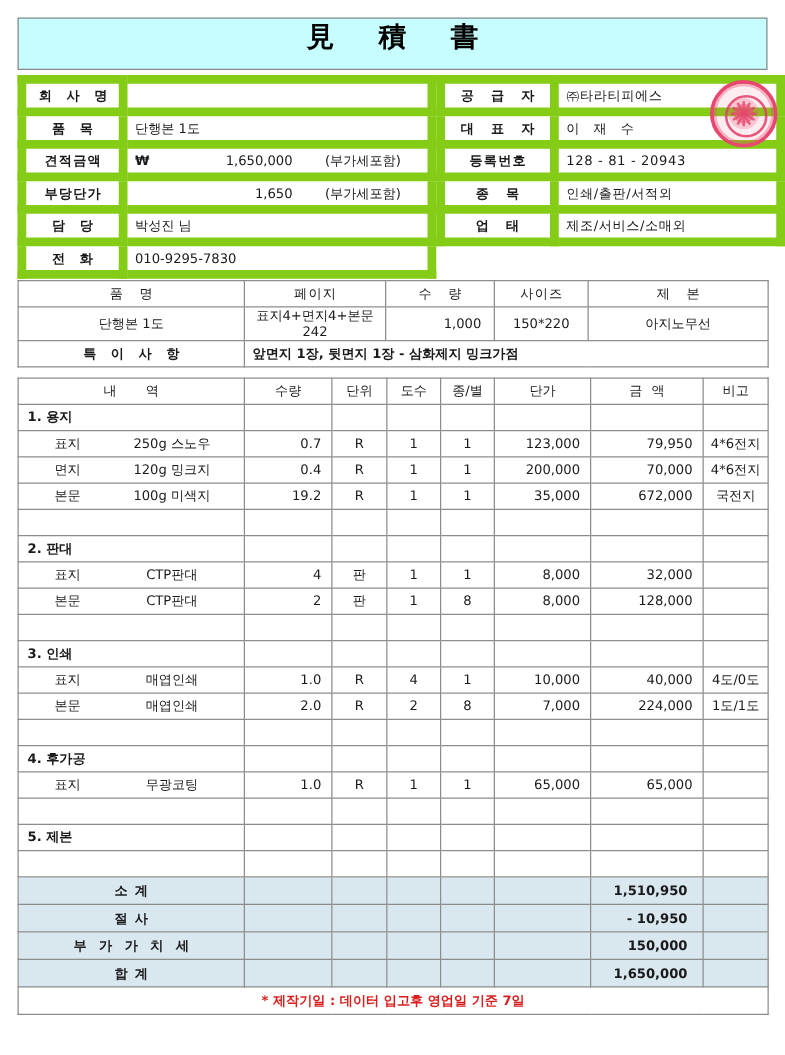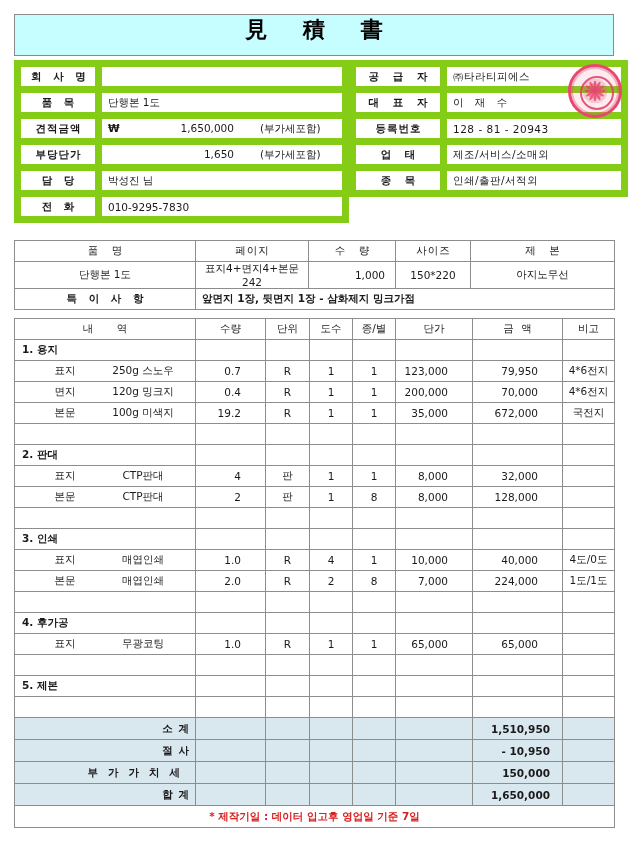--- a/index.html
+++ b/index.html
@@ -175,21 +175,21 @@
     width: 600px;
   }
   table.grid td, table.grid th {
     border: 1px solid #8d8d8d;
     font-size: 10.5px;
     height: 20px;
     padding: 0 5px;
     vertical-align: middle;
     font-weight: normal;
   }
-  .spec-table { margin-top: 17px; }
+  .spec-table { margin-top: 1px; }
   .spec-table th {
     font-weight: bold;
     text-align: center;
     letter-spacing: 5px;
     text-indent: 5px;
   }
   .spec-table th.tight { letter-spacing: 1px; text-indent: 1px; }
   .spec-table td { text-align: center; }
   .spec-table td.num { text-align: right; padding-right: 10px; }
   .spec-table .special-label {
@@ -206,42 +206,42 @@
 
   
   .detail-table { margin-top: 8px; }
   .detail-table th {
     font-weight: bold;
     text-align: center;
   }
   .detail-table th.wide { letter-spacing: 10px; text-indent: 10px; }
   .detail-table th.med { letter-spacing: 2px; text-indent: 2px; }
   .detail-table td { text-align: center; }
-  .detail-table td.num { text-align: right; padding-right: 24px; }
+  .detail-table td.num { text-align: right; padding-right: 8px; }
   .detail-table td.group {
     text-align: left;
     font-weight: bold;
     padding-left: 7px;
   }
   .detail-table tr.blank td { height: 20px; }
   .detail-table td.item-name {
     text-align: left;
-    padding-left: 11px;
+    padding-left: 0;
   }
   .item-flex { display: flex; align-items: center; }
   .item-flex .sub { width: 78px; text-align: center; }
   .item-flex .desc { flex: 1; text-align: center; padding-right: 8px; }
 
   .detail-table tr.total td {
     background: #d9e7ef;
     font-weight: bold;
     height: 21px;
   }
   .detail-table tr.total td.label {
-    text-align: right;
+    text-align: center;
     letter-spacing: 10px;
     text-indent: 10px;
     margin-top: 16px;
   }
   .detail-table tr.total td.label.tight { letter-spacing: 1px; text-indent: 1px; }
   .detail-table tr.total td.num {
     text-align: right;
     padding-right: 12px;
     letter-spacing: 0;
   }
@@ -316,26 +316,26 @@
           </tr>
           <tr>
             <td class="k">대 표 자</td>
             <td class="v spaced">이 재 수</td>
           </tr>
           <tr>
             <td class="k tight">등록번호</td>
             <td class="v">128 - 81 - 20943</td>
           </tr>
           <tr>
+            <td class="k">종    목</td>
+            <td class="v">인쇄/출판/서적외</td>
+          </tr>
+          <tr>
             <td class="k">업    태</td>
             <td class="v">제조/서비스/소매외</td>
-          </tr>
-          <tr>
-            <td class="k">종    목</td>
-            <td class="v">인쇄/출판/서적외</td>
           </tr>
         </tbody>
       </table>
       <div class="seal">
         <div class="ring"></div>
         <div class="tick" style="transform:rotate(0deg)"></div>
         <div class="tick" style="transform:rotate(30deg)"></div>
         <div class="tick" style="transform:rotate(60deg)"></div>
         <div class="tick" style="transform:rotate(90deg)"></div>
         <div class="tick" style="transform:rotate(120deg)"></div>

